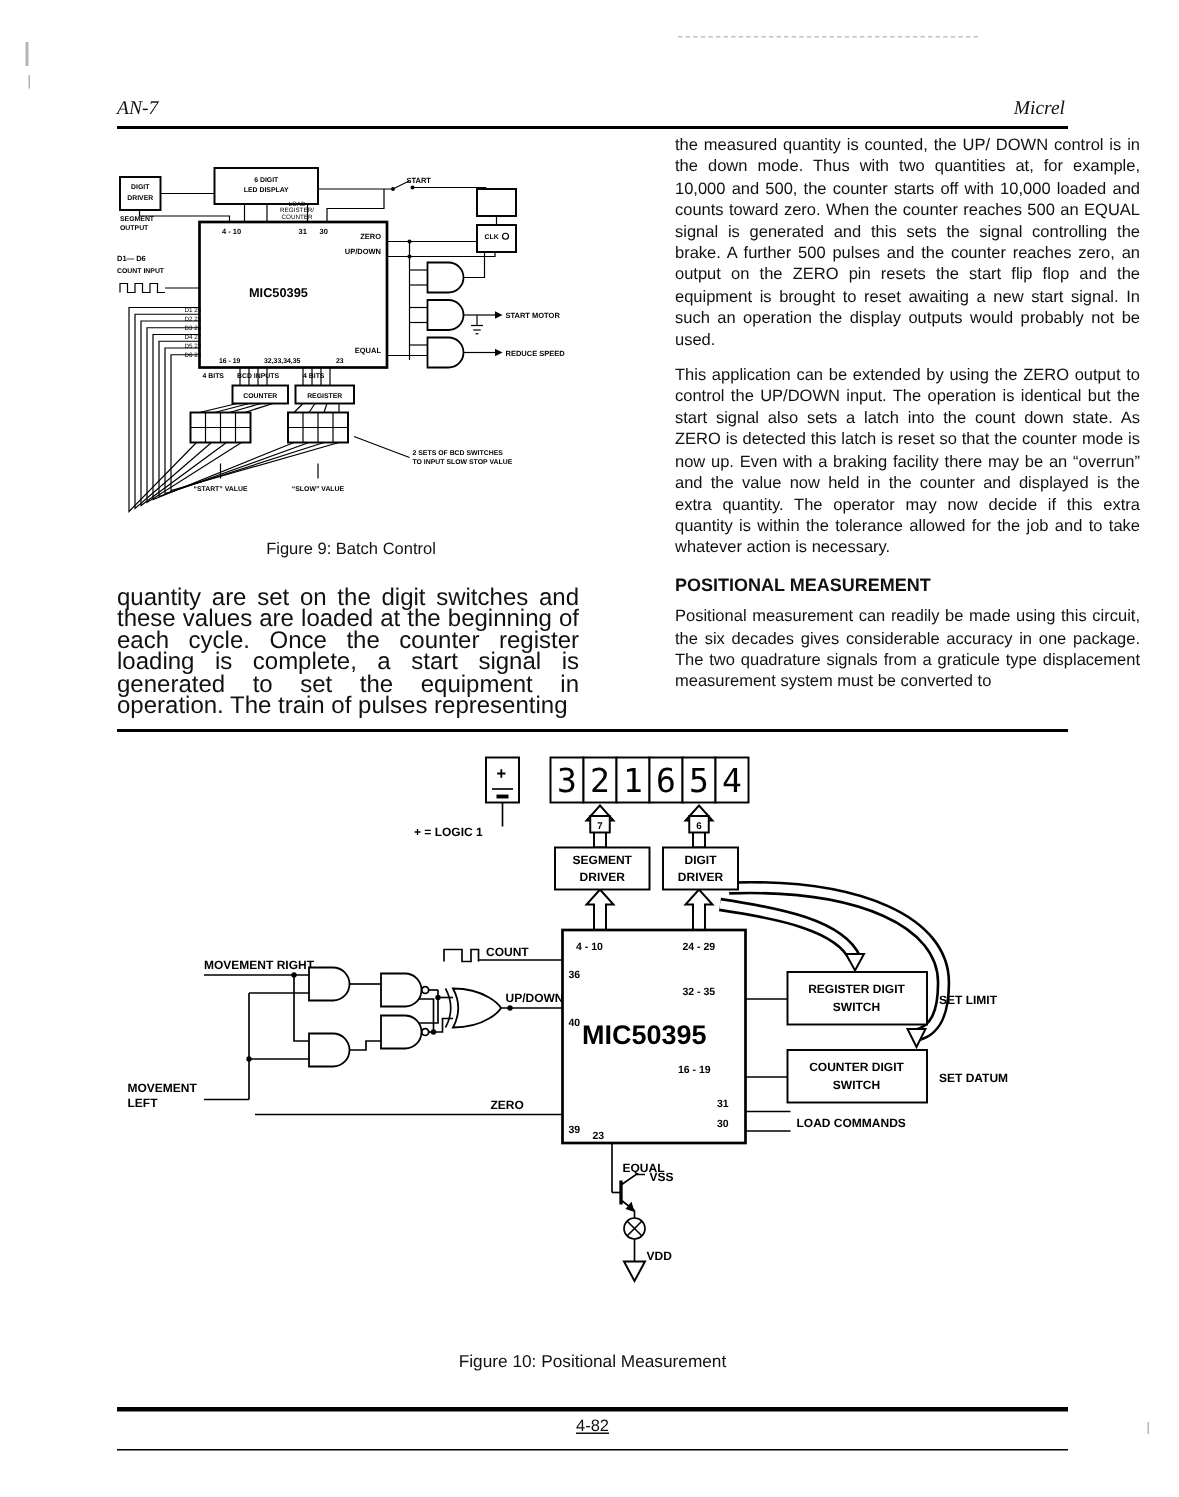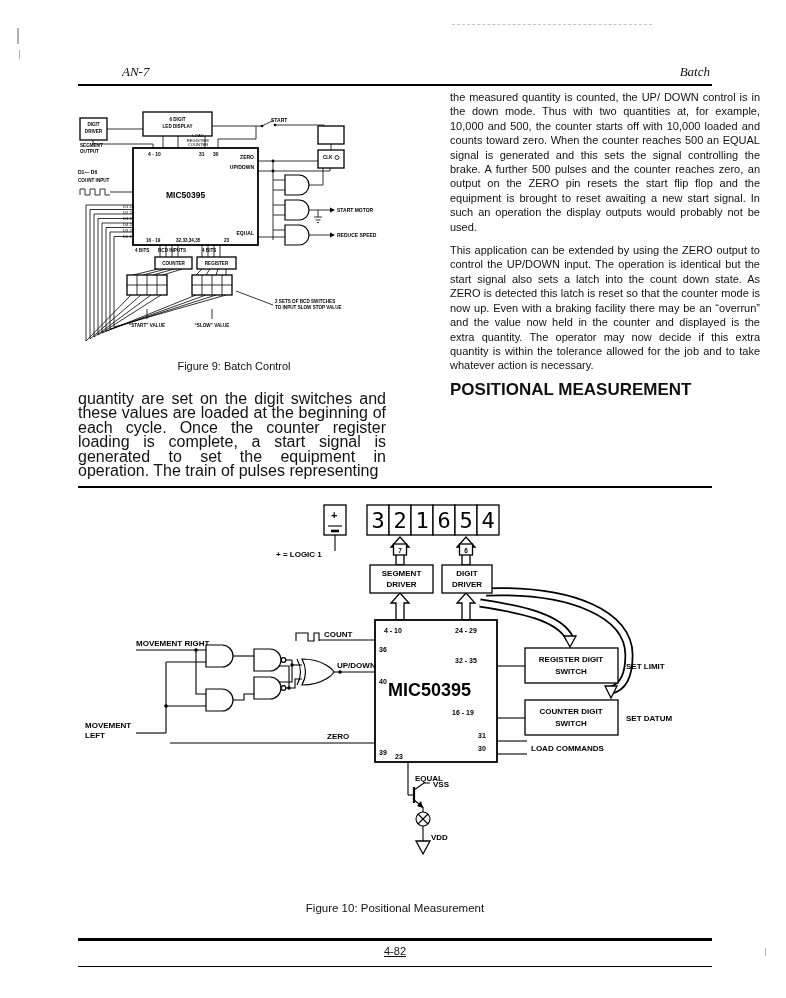--- a/index.html
+++ b/index.html
@@ -1,33 +1,33 @@
 <!DOCTYPE html>
 <html><head>
 <meta charset="utf-8">
 <style>
   html,body{margin:0;padding:0;background:#fff;}
   .page{position:relative;width:786px;height:998px;background:#fff;overflow:hidden;
         font-family:"Liberation Sans",sans-serif;color:#111;}
   
-  .hdr-left{position:absolute;left:78px;top:64px;font:italic 13px "Liberation Serif",serif;margin-left:44px;}
+  .hdr-left{position:absolute;left:78px;top:64px;font:italic 13px "Liberation Serif",serif;}
   .hdr-right{position:absolute;right:76px;top:64px;font:italic 13px "Liberation Serif",serif;}
   .rule{position:absolute;left:78px;right:74px;background:#000;}
   .hdr-rule{top:84px;height:2px;}
   .mid-rule{top:486px;height:2px;}
   .foot-rule{top:938px;height:2.5px;}
   .foot-rule2{top:966px;height:1px;}
   .page-num{position:absolute;left:78px;width:634px;top:945px;text-align:center;font-size:11px;text-decoration:underline;}
   
   .art{position:absolute;background:#777;opacity:.55;}
   .art-dash{position:absolute;left:452px;top:24px;width:200px;border-top:1px dashed #999;opacity:.6;}
   
   .col-right{position:absolute;left:402px;top:90px;width:310px;font-size:11px;line-height:14.4px;text-align:justify;margin-left:48px;}
   .col-right p{margin:0 0 9px 0;}
-  .col-right h3{font-size:17px;margin:10px 0 7px 0;}
+  .col-right h3{font-size:12px;margin:10px 0 7px 0;}
   .col-left-text{position:absolute;left:78px;top:392px;width:308px;font-size:16px;line-height:14.4px;text-align:justify;}
   .fig-cap{position:absolute;text-align:center;font-weight:normal;font-size:11px;}
   .fig9-cap{left:78px;width:312px;top:360px;}
   .fig10-cap{left:78px;width:634px;top:902px;font-size:11.5px;}
   
   svg{position:absolute;overflow:visible;}
   .fig9svg{left:78px;top:95px;}
   .fig10svg{left:78px;top:497px;}
   svg text{fill:#000;font-family:"Liberation Sans",sans-serif;}
   .w{stroke:#000;stroke-width:1.1;fill:none;}
@@ -56,21 +56,21 @@
 <body>
 
 <div class="page">
 
   <div class="art" style="left:17px;top:28px;width:1.5px;height:16px;"></div>
   <div class="art" style="left:19px;top:50px;width:1px;height:9px;"></div>
   <div class="art-dash"></div>
   <div class="art" style="right:20px;top:948px;width:1.5px;height:8px;"></div>
 
   <div class="hdr-left">AN-7</div>
-  <div class="hdr-right">Batch</div>
+  <div class="hdr-right">Micrel</div>
   <div class="rule hdr-rule"></div>
 
   <svg class="fig9svg" width="312" height="263" viewBox="0 0 312 263">
 
     <g class="w9">
       <line x1="29" y1="34" x2="65" y2="34"></line>
       <polyline points="15,45 15,49 75,49 75,53"></polyline>
       <line x1="85" y1="41" x2="85" y2="53"></line>
       <line x1="100" y1="41" x2="100" y2="53"></line>
       <polyline points="184,31 127,31 127,53"></polyline>
@@ -204,20 +204,21 @@
     <text class="t45 mid" x="134" y="232">“SLOW” VALUE</text>
   </svg>
   <div class="fig-cap fig9-cap">Figure 9: Batch Control</div>
 
   <div class="col-left-text">quantity are set on the digit switches and these values are loaded at the beginning of each cycle. Once the counter register loading is complete, a start signal is generated to set the equipment in operation. The train of pulses representing</div>
 
   <div class="col-right">
     <p>the measured quantity is counted, the UP/ DOWN control is in the down mode. Thus with two quantities at, for example, 10,000 and 500, the counter starts off with 10,000 loaded and counts toward zero. When the counter reaches 500 an EQUAL signal is generated and this sets the signal controlling the brake. A further 500 pulses and the counter reaches zero, an output on the ZERO pin resets the start flip flop and the equipment is brought to reset awaiting a new start signal. In such an operation the display outputs would probably not be used.</p>
     <p>This application can be extended by using the ZERO output to control the UP/DOWN input. The operation is identical but the start signal also sets a latch into the count down state. As ZERO is detected this latch is reset so that the counter mode is now up. Even with a braking facility there may be an “overrun” and the value now held in the counter and displayed is the extra quantity. The operator may now decide if this extra quantity is within the tolerance allowed for the job and to take whatever action is necessary.</p>
     <h3>POSITIONAL MEASUREMENT</h3>
+    <p>Positional measurement can readily be made using this circuit, the six decades gives considerable accuracy in one package. The two quadrature signals from a graticule type displacement measurement system must be converted to</p>
   </div>
 
   <div class="rule mid-rule"></div>
 
   <svg class="fig10svg" width="640" height="378" viewBox="0 0 640 378">
 
     <g class="w">
       <line x1="257" y1="38" x2="257" y2="54"></line>
       <polyline points="218,144 218,136 224,136 230,136 230,144 236,144 236,136 241,136 241,144"></polyline>
       <line x1="241" y1="143" x2="297" y2="143"></line>

